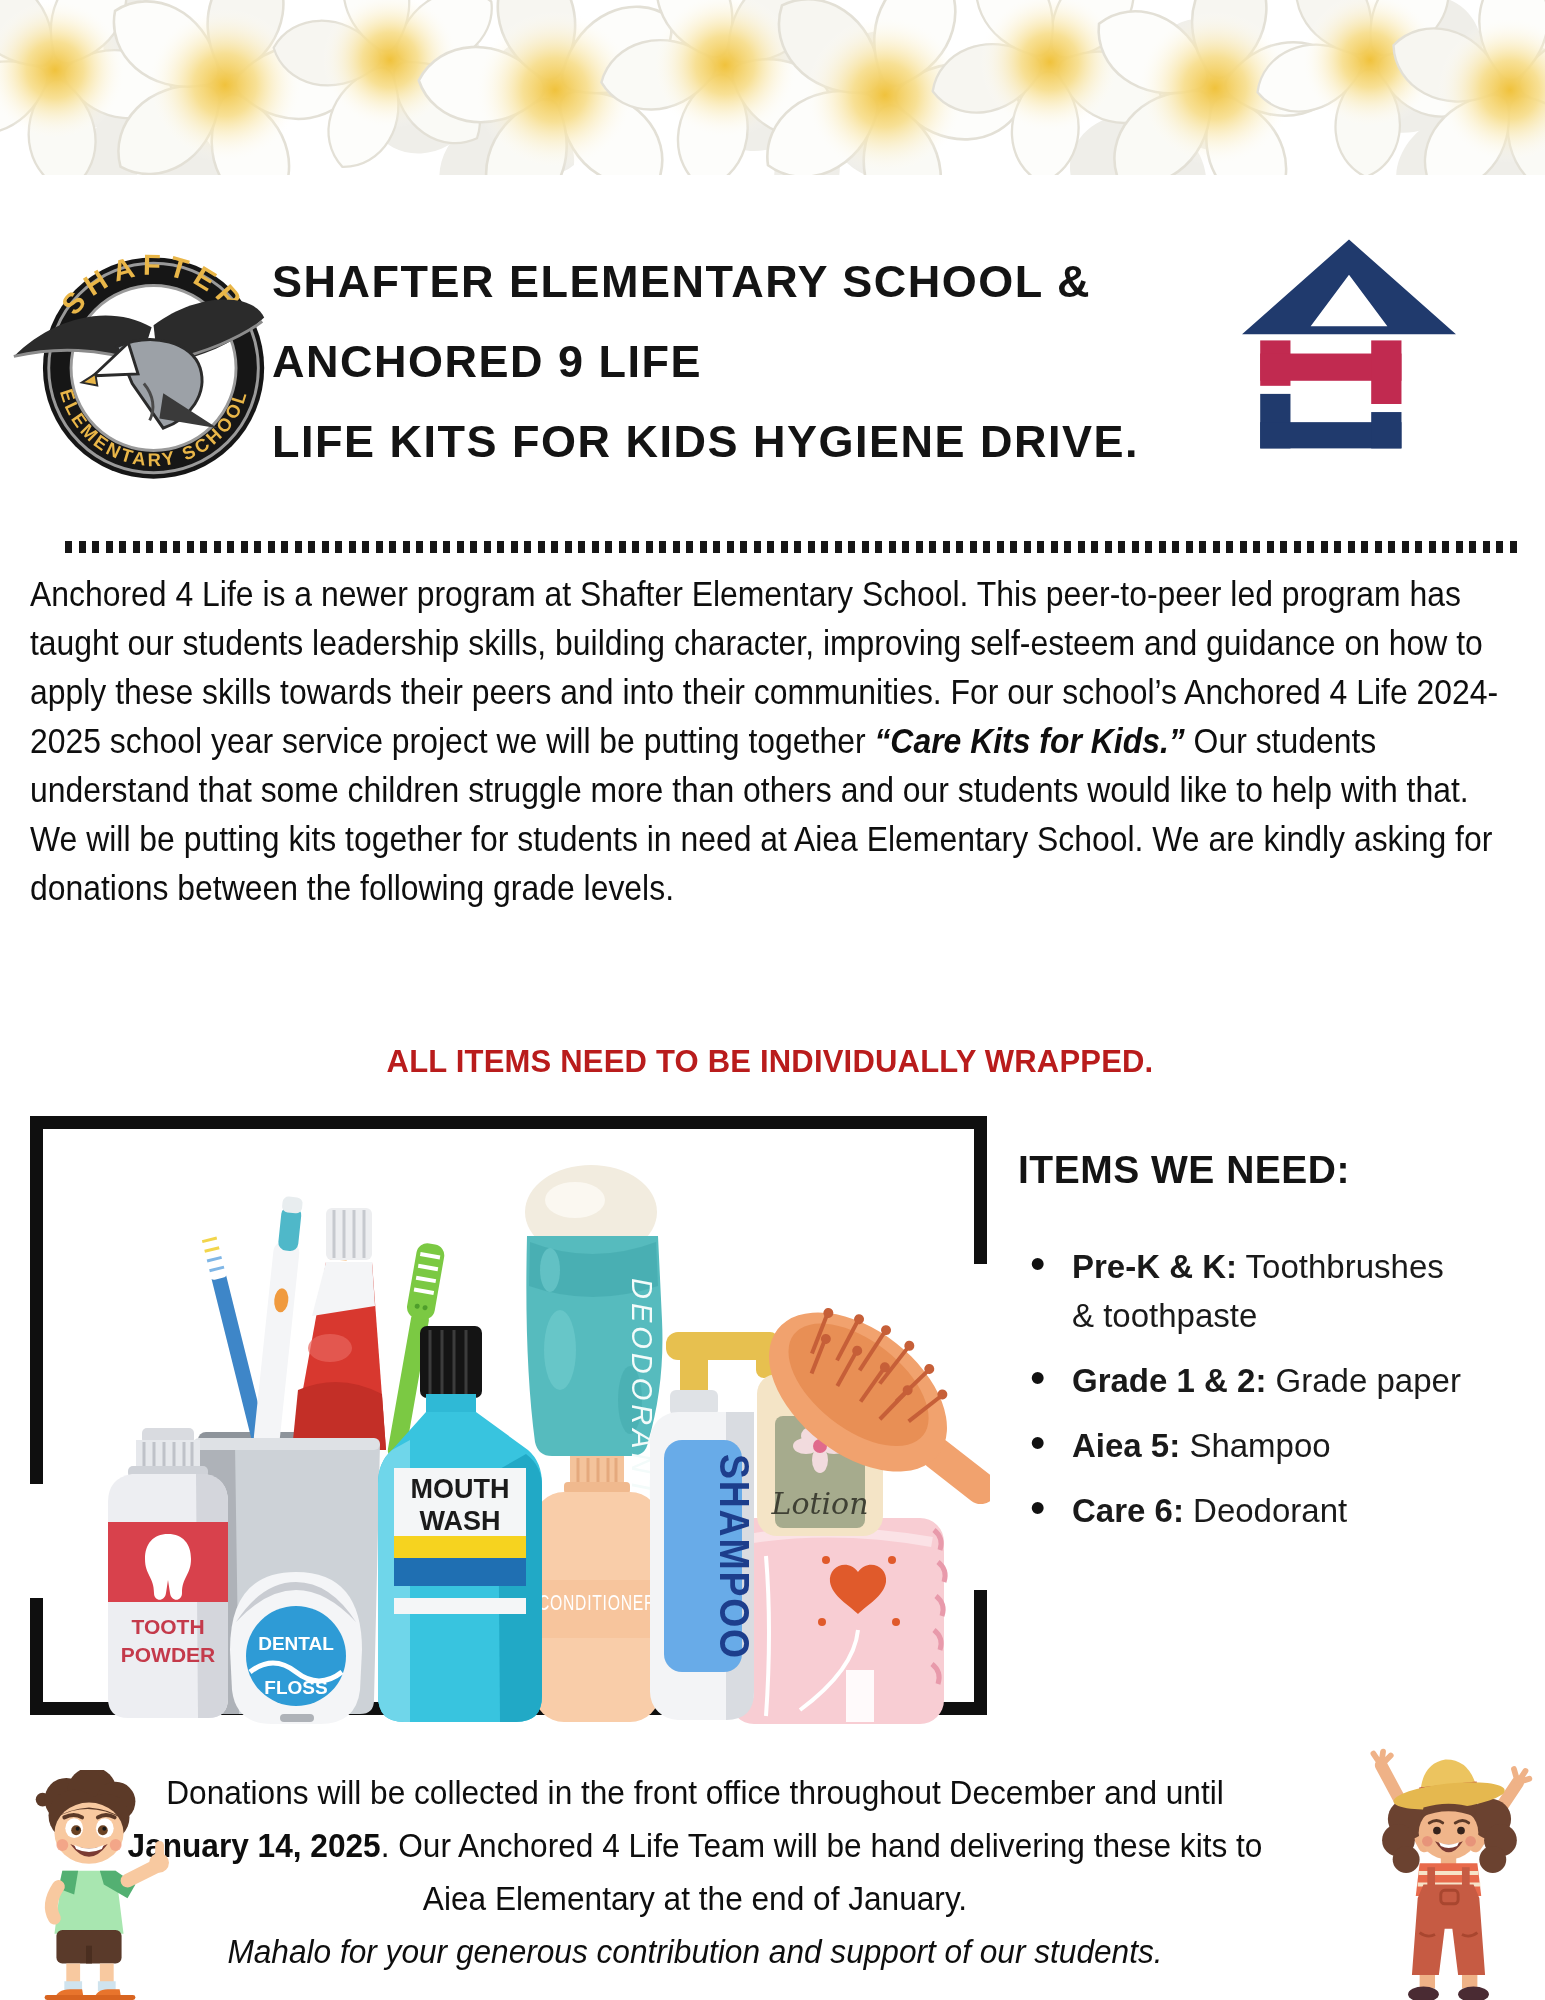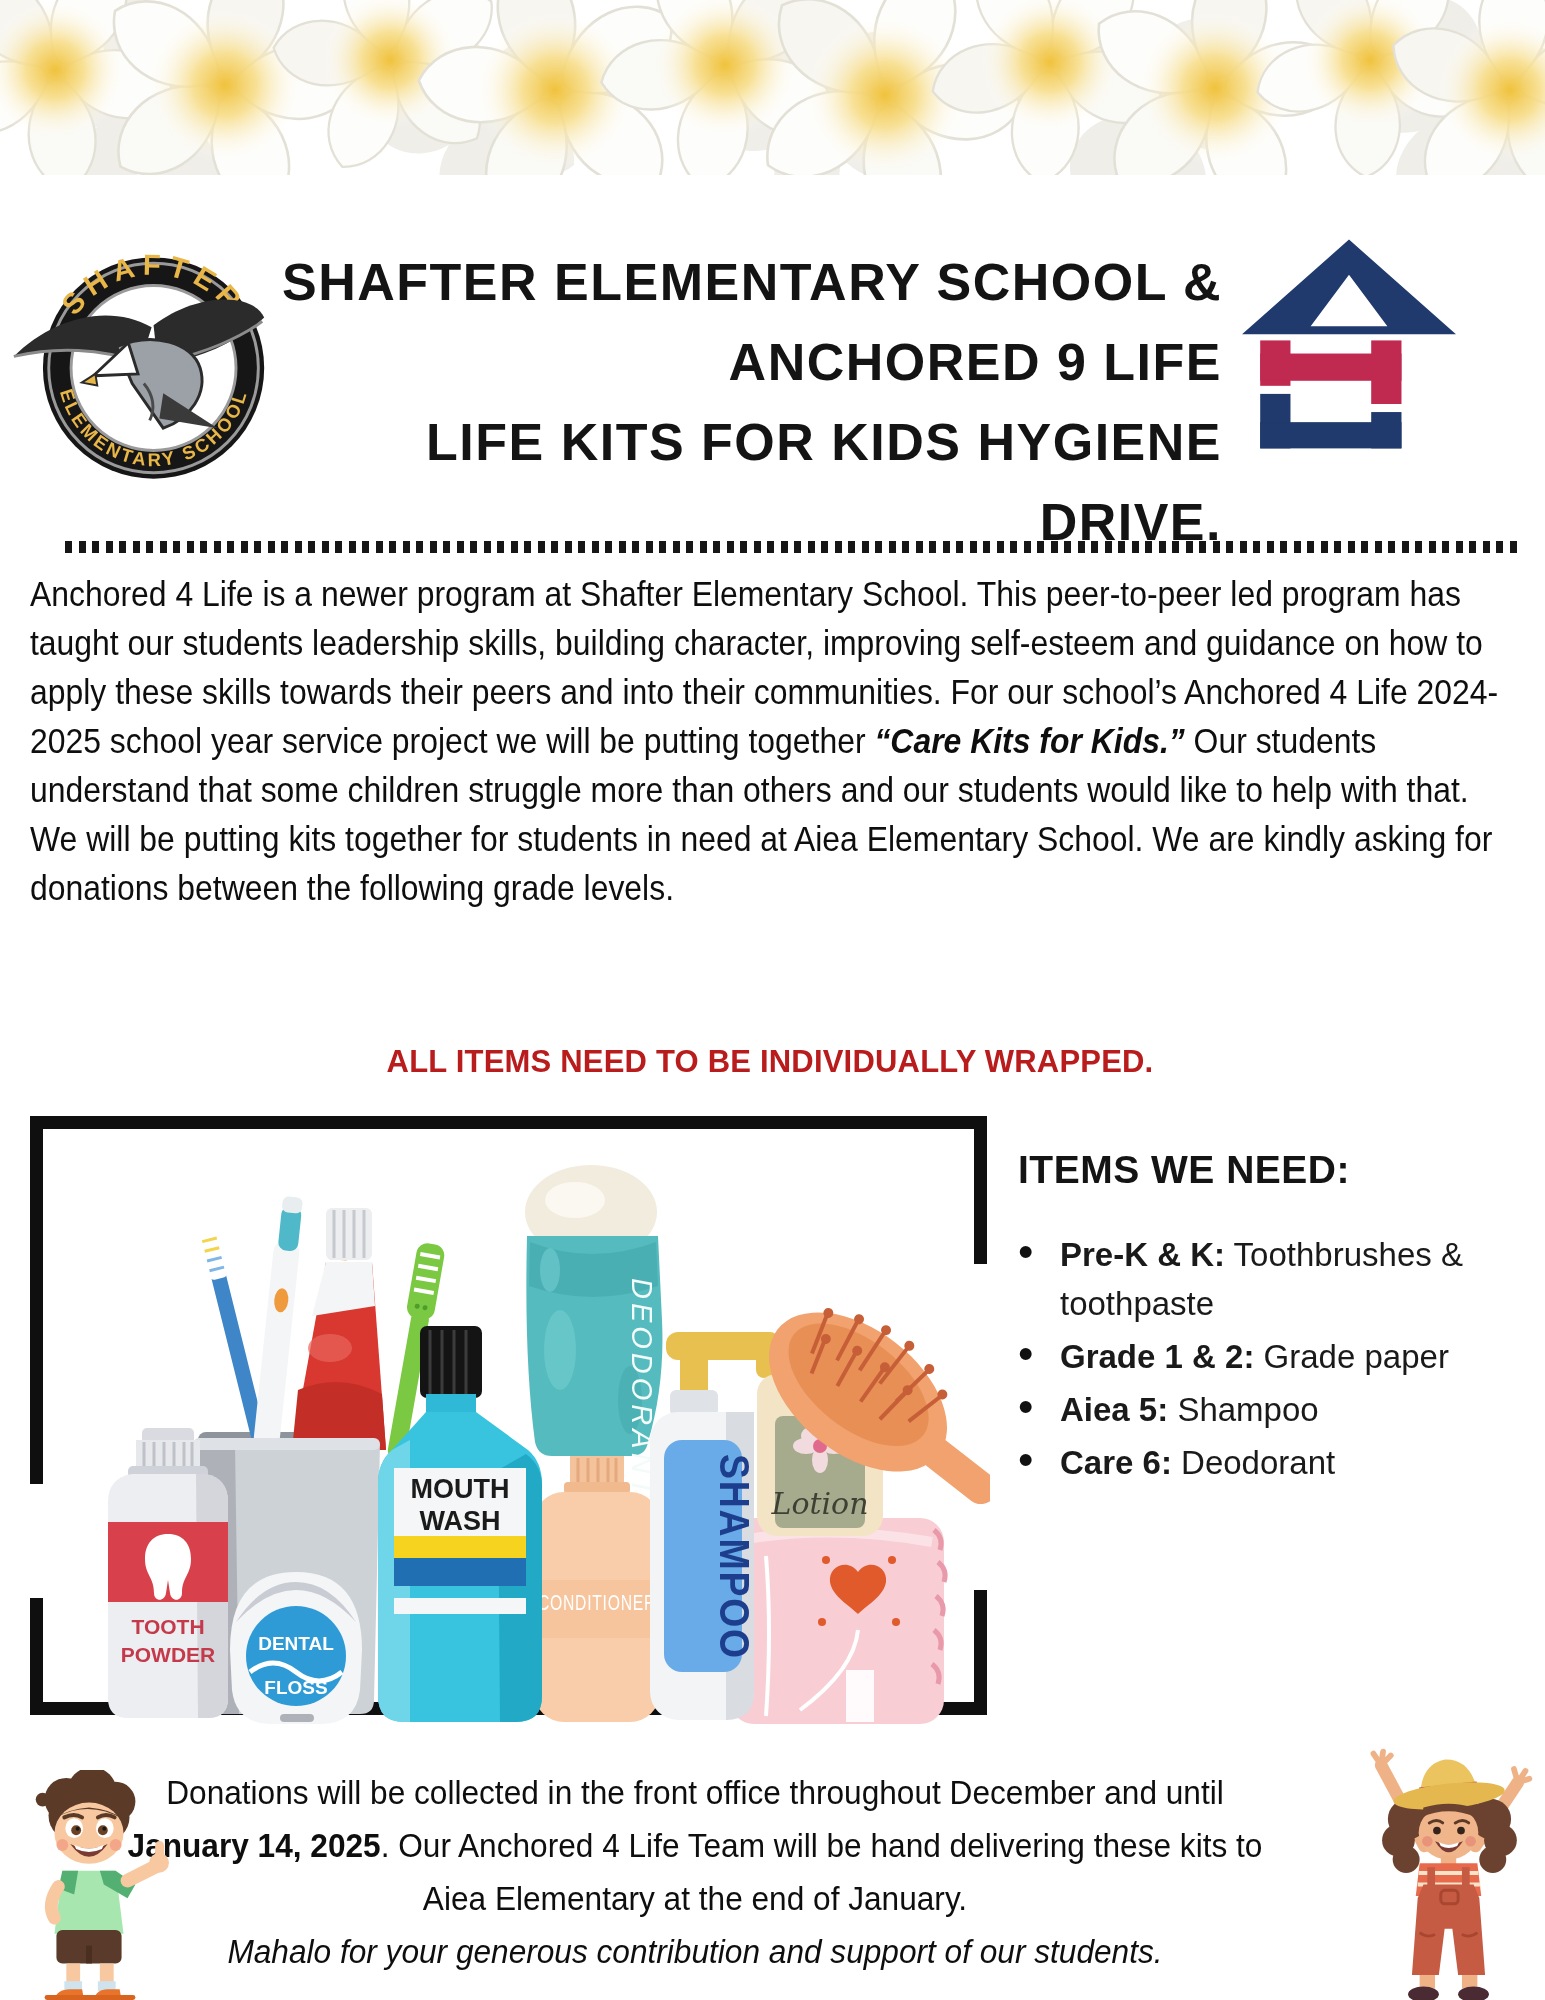--- a/index.html
+++ b/index.html
@@ -1,43 +1,43 @@
 <!DOCTYPE html>
 <html><head>
 <meta charset="utf-8">
 <style>
   html,body{margin:0;padding:0;background:#ffffff;}
   .page{position:relative;width:1545px;height:2000px;background:#fff;overflow:hidden;
         font-family:"Liberation Sans",sans-serif;color:#111;}
   .abs{position:absolute;}
 
   
-  .title{left:272px;top:242px;width:950px;text-align:right;font-weight:700;
-         font-size:52px;line-height:80px;letter-spacing:1.5px;color:#141414;}
+  .title{left:272px;top:242px;width:950px;text-align:left;font-weight:700;
+         font-size:45px;line-height:80px;letter-spacing:1.5px;color:#141414;}
 
   
   .divider{left:65px;top:541px;width:1457px;height:12px;
            background:repeating-linear-gradient(90deg,#161616 0 7px,transparent 7px 13.5px);}
 
   
   .intro{left:30px;top:570px;width:1600px;transform:scaleX(0.925);transform-origin:0 0;
          font-size:34.5px;line-height:49px;color:#0e0e0e;}
   .intro b i, .bold-it{font-weight:bold;font-style:italic;}
 
   .notice{left:30px;top:1044px;width:1480px;text-align:center;font-weight:bold;
           font-size:31px;letter-spacing:0.2px;}
 
   
   .fr{background:#0f0f0f;}
 
   
   .items-heading{left:1018px;top:1148px;font-size:39px;font-weight:bold;letter-spacing:0.5px;color:#141414;}
   .items-list{left:1012px;top:1226px;width:478px;list-style:none;margin:0;padding:0;
               font-size:33px;line-height:49px;color:#1a1a1a;}
-  .items-list li{position:relative;padding-left:44px;margin:4px;}
+  .items-list li{position:relative;padding-left:44px;margin:16px;}
   .items-list li::before{content:"\2022";position:absolute;left:2px;top:-3px;font-size:44px;color:#111;}
   .items-list b{font-weight:bold;}
 
   
   .footer{left:60px;top:1766px;width:1270px;transform:scaleX(0.93);transform-origin:50% 0;
           text-align:center;font-size:34px;line-height:53px;color:#0e0e0e;}
   .footer i{font-style:italic;}
 
   svg text{font-family:"Liberation Sans",sans-serif;}
   .script-font{font-family:"DejaVu Serif",serif;font-style:italic;}

